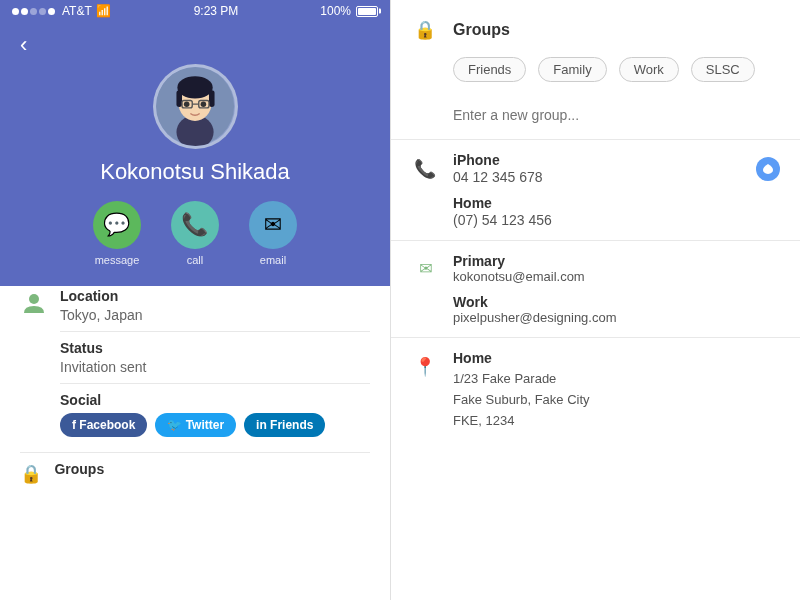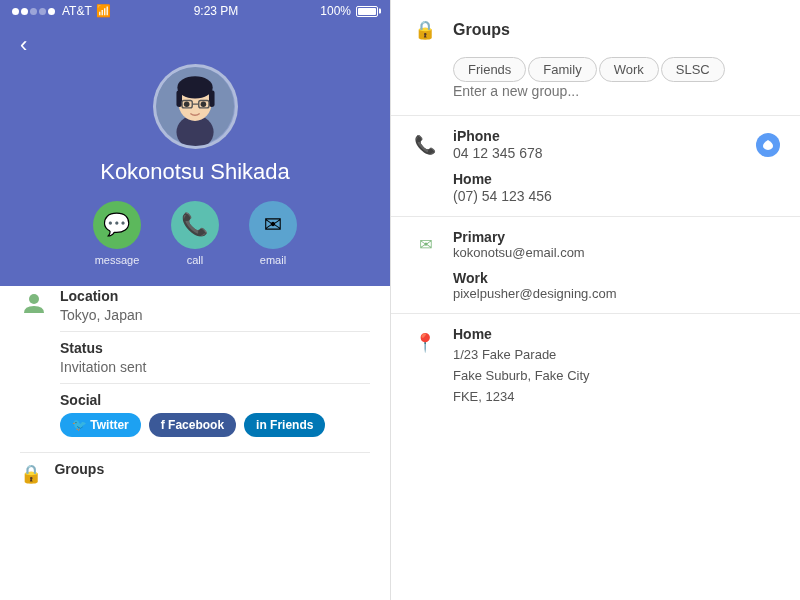--- a/index.html
+++ b/index.html
@@ -243,23 +243,23 @@
     }
     .right-section-title {
       font-size: 16px;
       font-weight: 600;
       color: #333;
     }
 
     .group-tags {
       display: flex;
       flex-wrap: wrap;
-      gap: 2px;
+      gap: 12px;
       padding-left: 42px;
-      margin-bottom: 0;
+      margin-bottom: 24px;
     }
     .group-tag {
       padding: 4px 14px;
       border: 1px solid #ccc;
       border-radius: 14px;
       font-size: 13px;
       color: #555;
       cursor: pointer;
       background: #fafafa;
     }
@@ -443,22 +443,22 @@
       </div>
       <div class="info-content">
         <div class="info-label">Location</div>
         <div class="info-value">Tokyo, Japan</div>
         <hr class="divider">
         <div class="info-label">Status</div>
         <div class="info-value">Invitation sent</div>
         <hr class="divider">
         <div class="info-label">Social</div>
         <div class="social-badges">
+          <span class="social-badge badge-facebook">f  Facebook</span>
           <span class="social-badge badge-twitter">🐦 Twitter</span>
-          <span class="social-badge badge-facebook">f  Facebook</span>
           <span class="social-badge badge-linkedin">in  Friends</span>
         </div>
       </div>
     </div>
     <hr class="divider">
 
     <div class="groups-section">
       <div class="lock-icon">🔒</div>
       <div class="info-label">Groups</div>
     </div>

